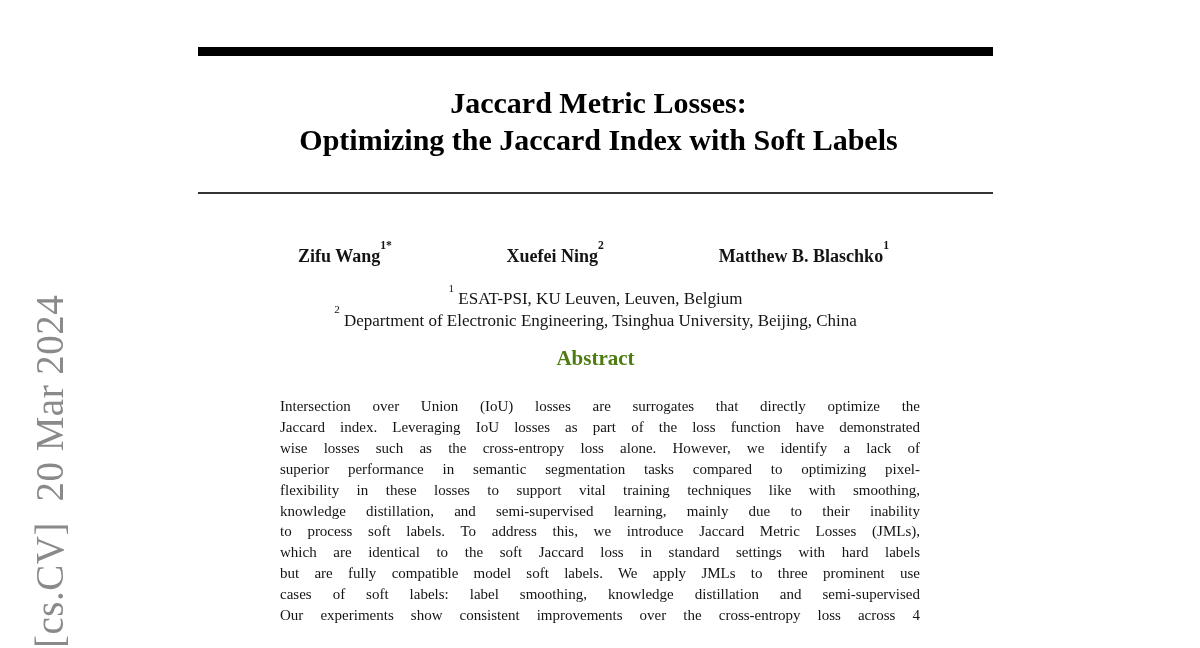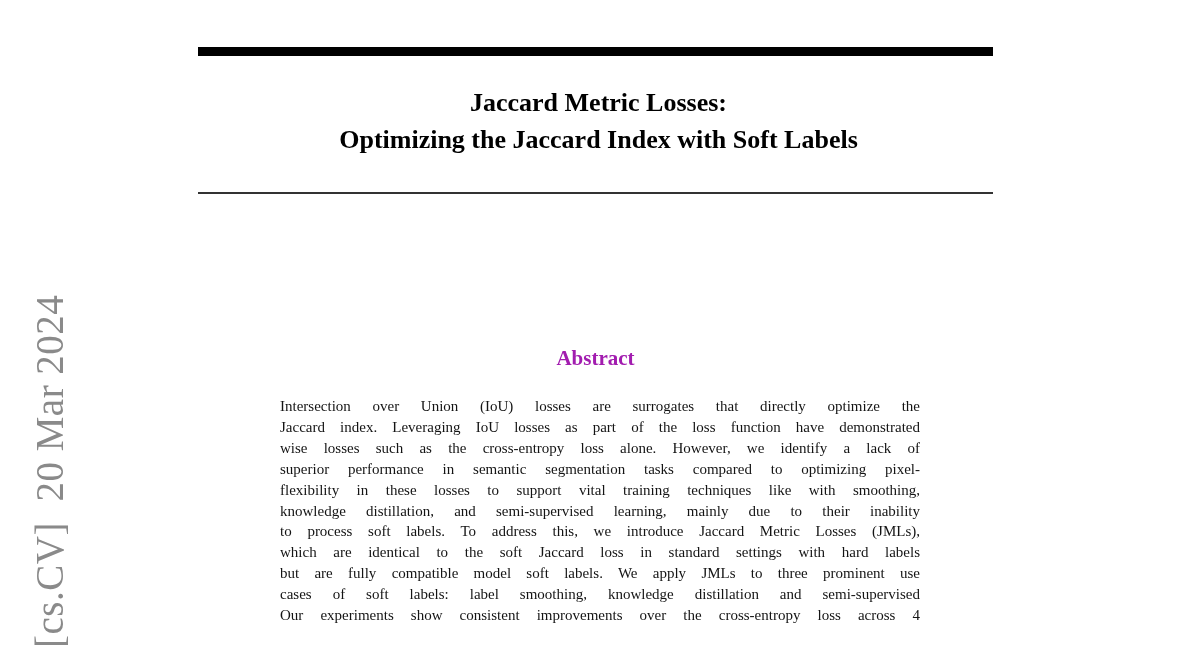--- a/index.html
+++ b/index.html
@@ -40,21 +40,21 @@
   .rule-thin {
     position: absolute;
     top: 192px; left: 0; right: 0;
     height: 2px;
     background: #333333;
   }
   .paper-title {
     position: absolute;
     top: 84px; left: 6px; right: 0;
     text-align: center;
-    font-size: 26px;
+    font-size: 30px;
     line-height: 37px;
     font-weight: bold;
     color: #000000;
   }
   .authors-row {
     position: absolute;
     top: 243px;
     left: 100px; right: 104px;
     display: flex;
     justify-content: space-between;
@@ -76,21 +76,21 @@
     text-align: center;
     font-size: 17px;
     line-height: 21.5px;
   }
   .abstract-heading {
     position: absolute;
     top: 346px; left: 0; right: 0;
     text-align: center;
     font-size: 21px;
     font-weight: bold;
-    color: #a21caf;
+    color: #4d7c0f;
   }
   .abstract-body {
     position: absolute;
     top: 396px;
     left: 82px;
     width: 640px;
   }
   .abs-line {
     font-size: 15px;
     line-height: 20.92px;
@@ -109,21 +109,30 @@
 
   <div class="rule-thick"></div>
 
   <div class="paper-title">
     <div>Jaccard Metric Losses:</div>
     <div>Optimizing the Jaccard Index with Soft Labels</div>
   </div>
 
   <div class="rule-thin"></div>
 
+  <div class="authors-row">
+    <span class="author"><span>Zifu Wang</span><sup class="marker">1*</sup></span>
+    <span class="author"><span>Xuefei Ning</span><sup class="marker">2</sup></span>
+    <span class="author"><span>Matthew B. Blaschko</span><sup class="marker">1</sup></span>
+  </div>
 
+  <div class="affiliations">
+    <div><sup class="marker">1</sup> <span>ESAT-PSI, KU Leuven, Leuven, Belgium</span></div>
+    <div><sup class="marker">2</sup> <span>Department of Electronic Engineering, Tsinghua University, Beijing, China</span></div>
+  </div>
 
   <div class="abstract-heading">Abstract</div>
 
   <div class="abstract-body">
     <div class="abs-line">Intersection over Union (IoU) losses are surrogates that directly optimize the</div>
     <div class="abs-line">Jaccard index. Leveraging IoU losses as part of the loss function have demonstrated</div>
     <div class="abs-line">wise losses such as the cross-entropy loss alone. However, we identify a lack of</div>
     <div class="abs-line">superior performance in semantic segmentation tasks compared to optimizing pixel-</div>
     <div class="abs-line">flexibility in these losses to support vital training techniques like with smoothing,</div>
     <div class="abs-line">knowledge distillation, and semi-supervised learning, mainly due to their inability</div>

